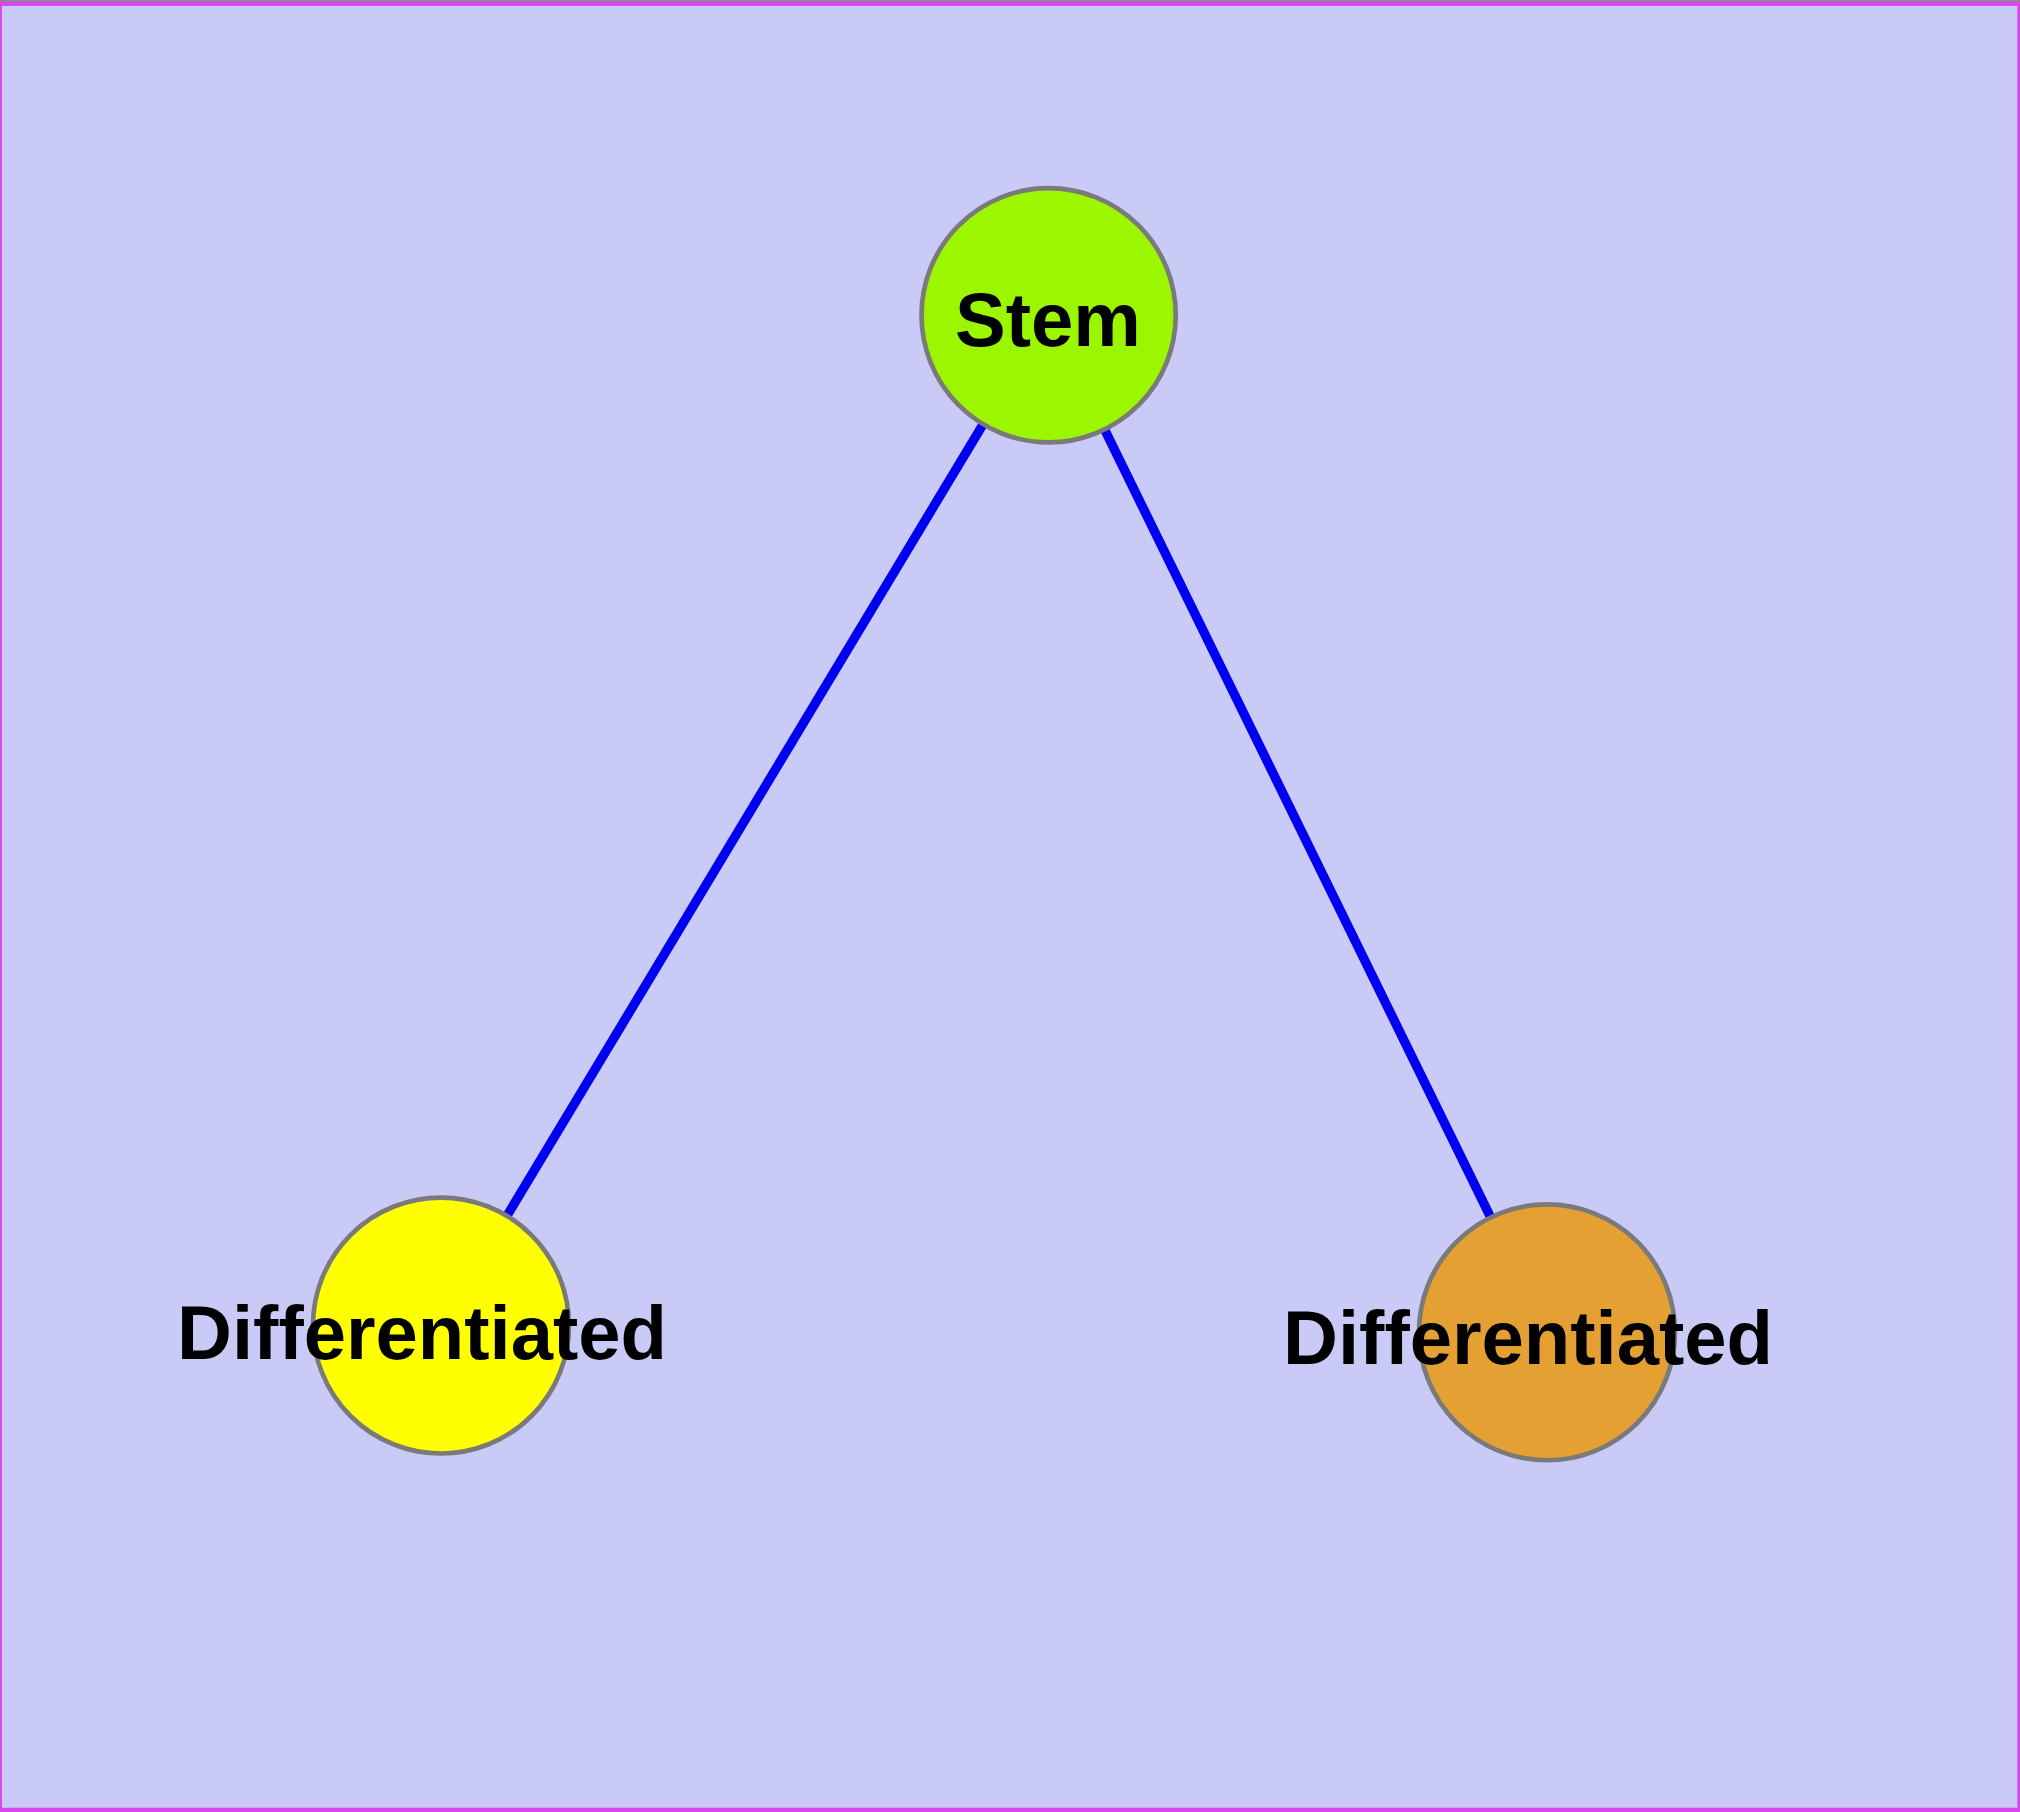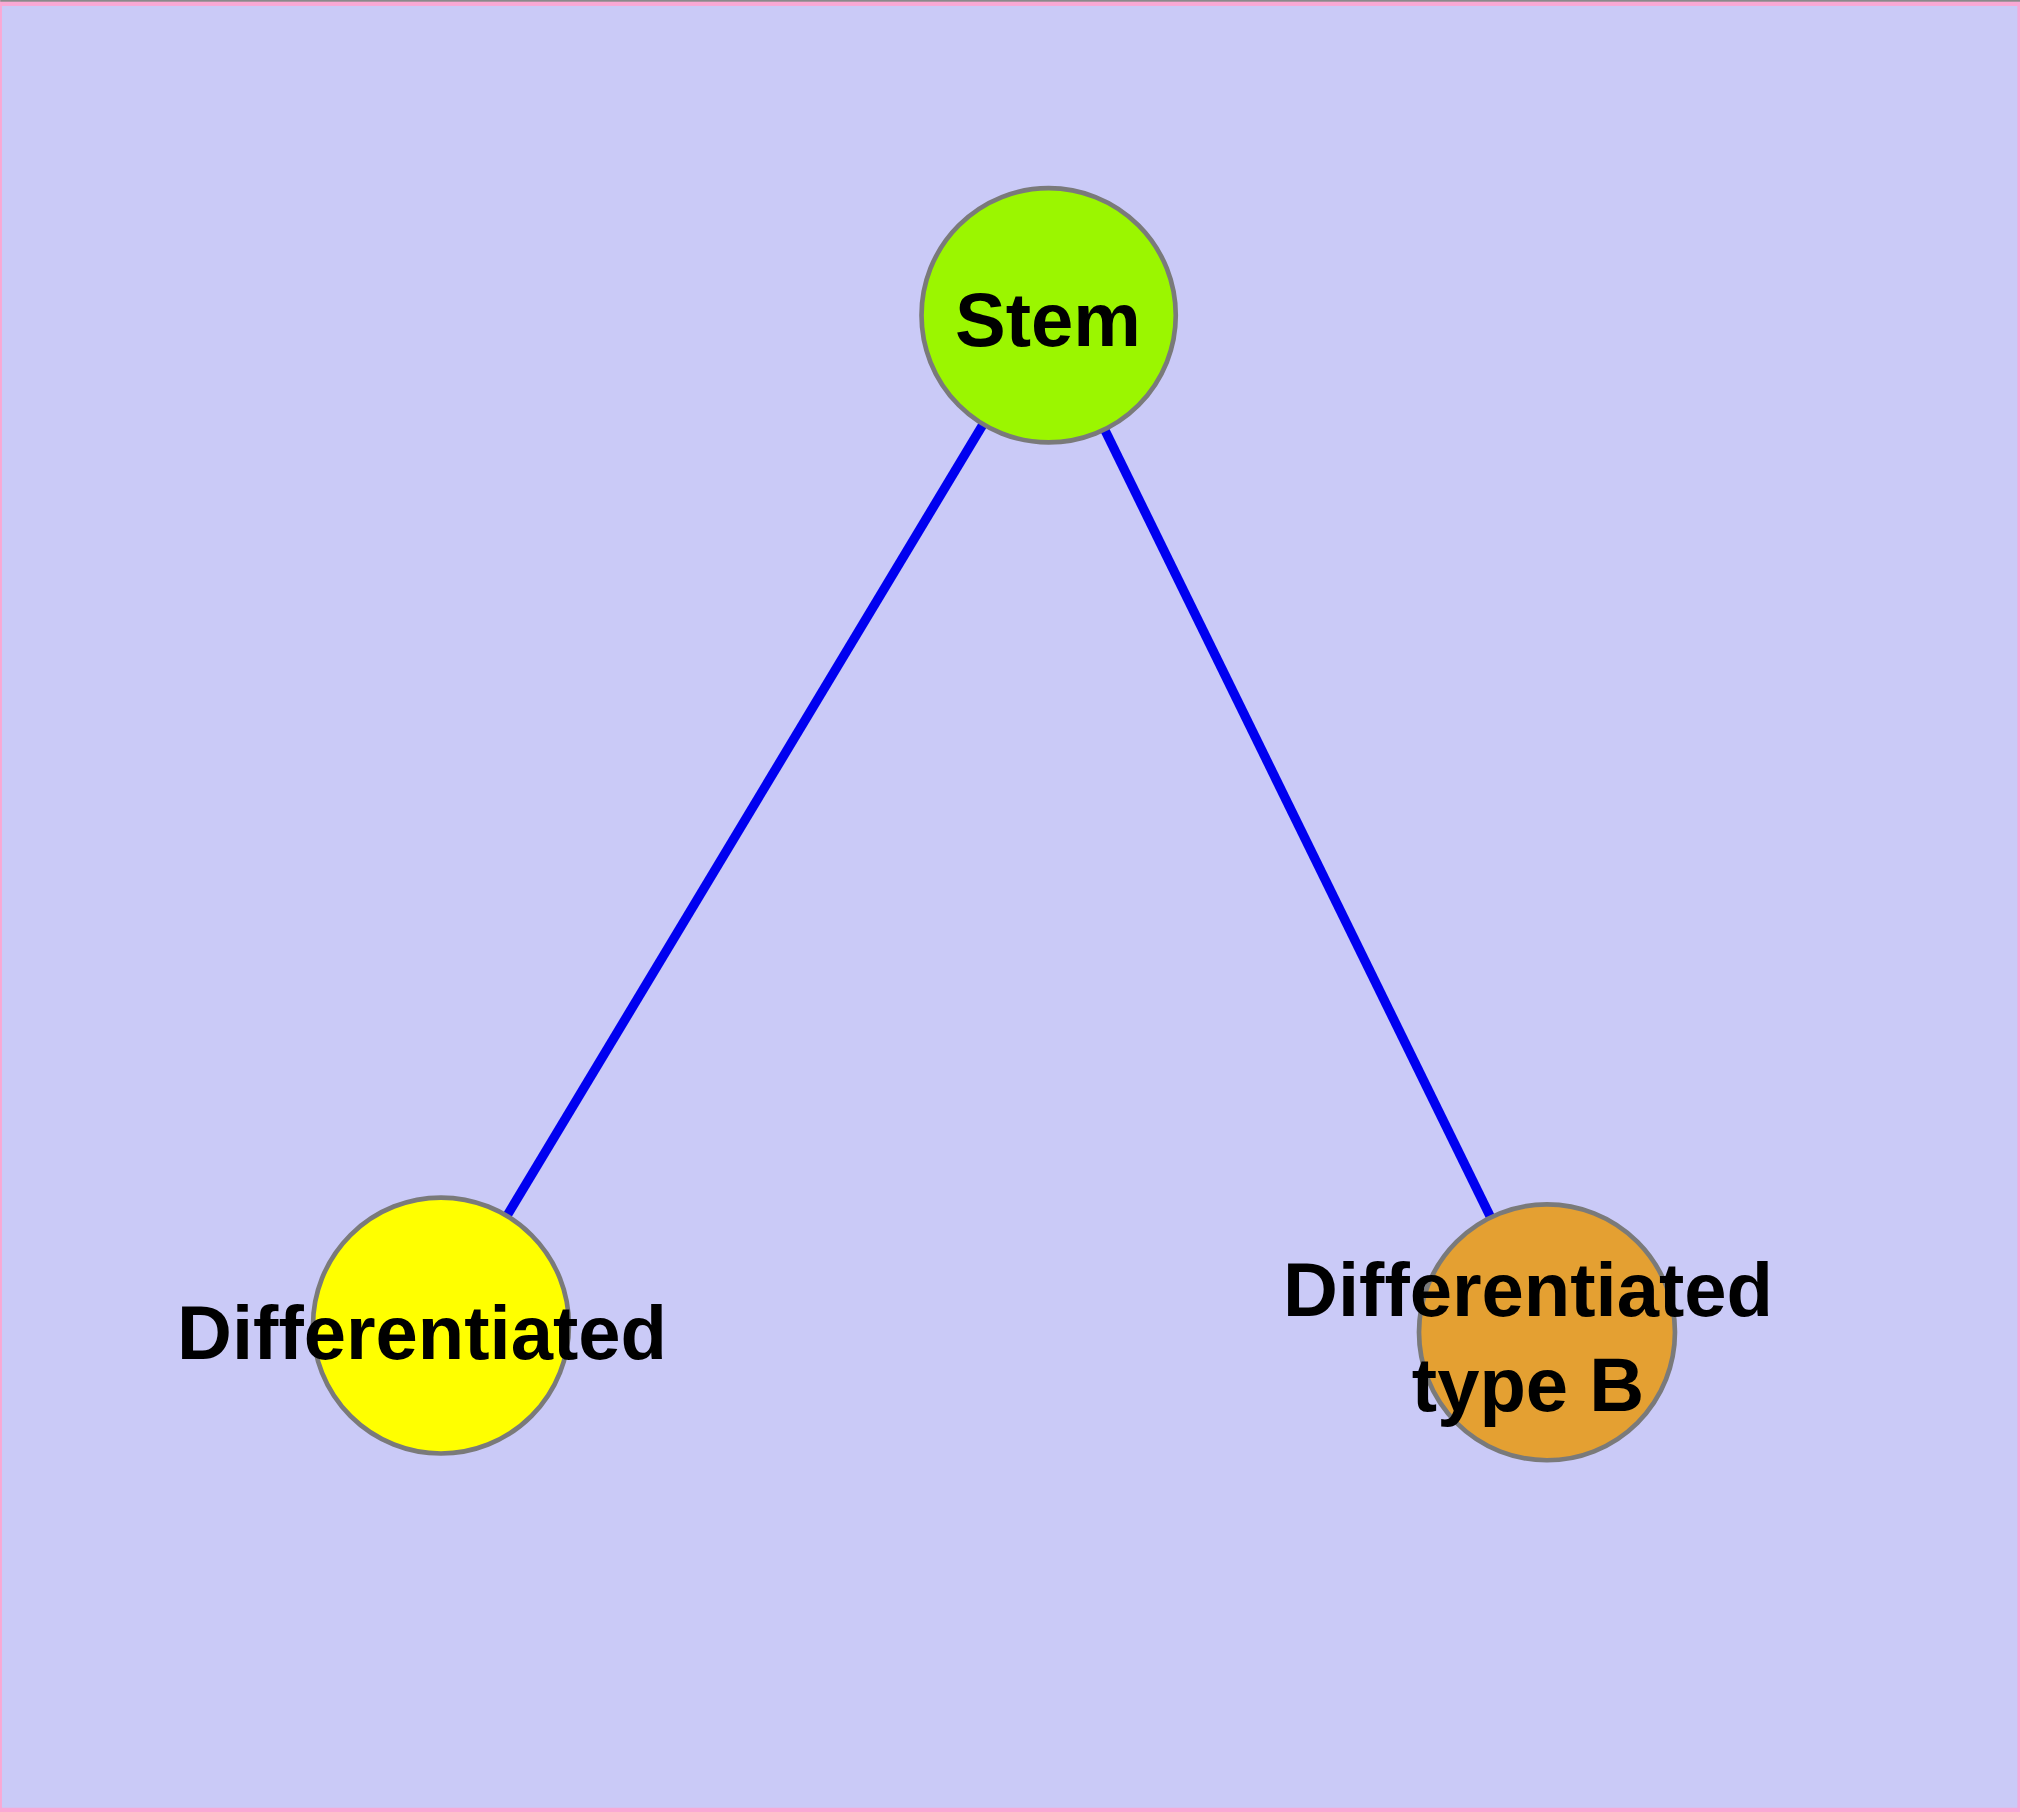--- a/index.html
+++ b/index.html
@@ -5,21 +5,21 @@
   html, body {
     margin: 0;
     padding: 0;
     background: #ffffff;
     font-family: "Liberation Sans", sans-serif;
   }
   .screen {
     position: relative;
     width: 2021px;
     height: 1812px;
-    background: #f9a8d4;
+    background: #d946ef;
     overflow: hidden;
   }
   .diagram-svg {
     position: absolute;
     left: 0;
     top: 0;
     display: block;
   }
   .edge-line {
     stroke-width: 11;
@@ -65,17 +65,16 @@
   <div class="node-label" style="left:1048px; top:319px;">
     <span>Stem</span>
   </div>
 
   <div class="node-label" style="left:422px; top:1332px;">
     <span>Differentiated</span>
   </div>
 
   <div class="node-label" style="left:1528px; top:1337px;">
     <span>Differentiated</span>
-    <span>type B</span>
   </div>
 
 </div>
 
 
 </body></html>

